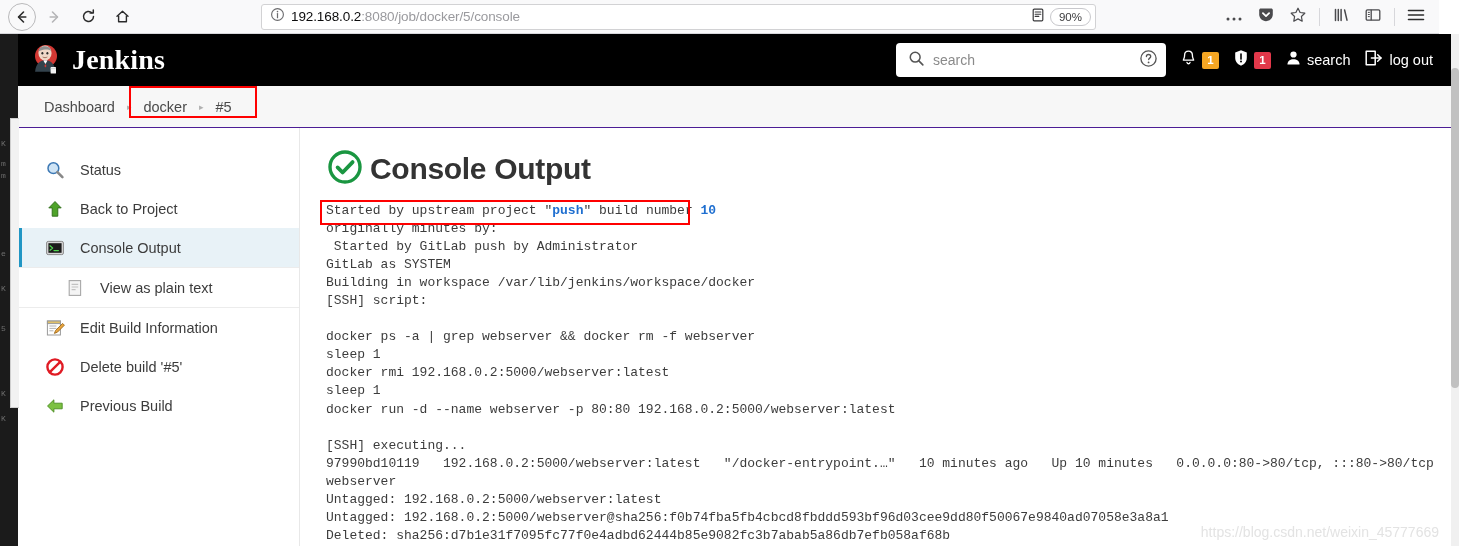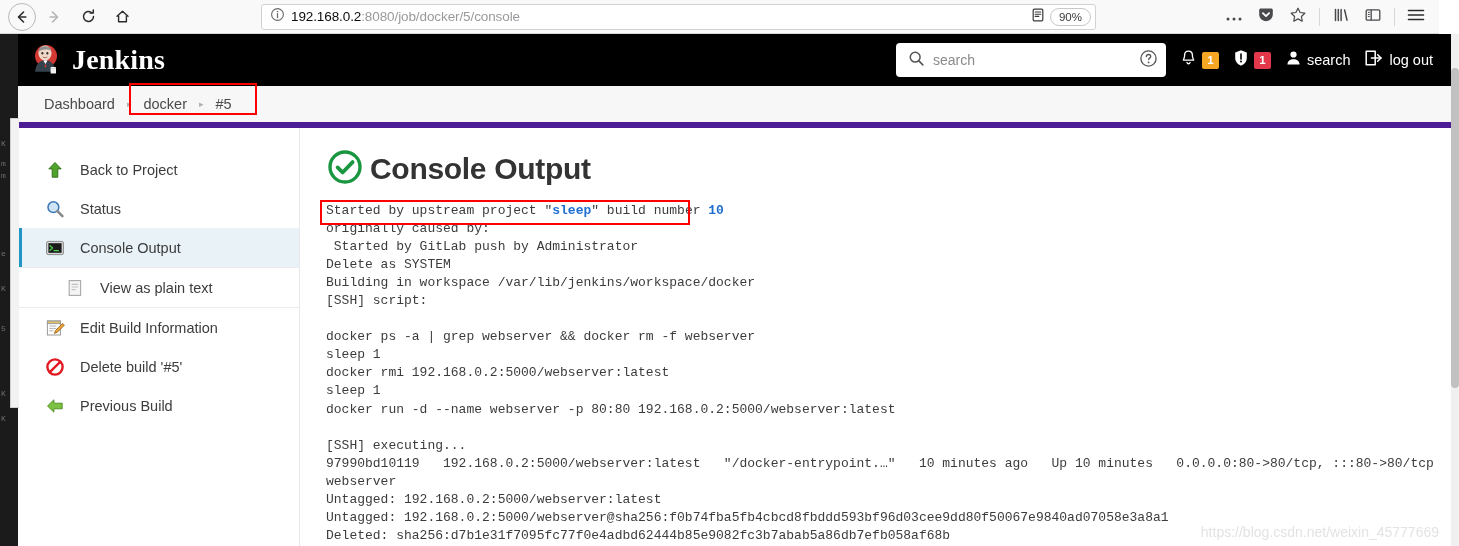--- a/index.html
+++ b/index.html
@@ -110,21 +110,21 @@
     padding: 0 3px;
   }
   .badge.orange { background: #f5a623; }
   .badge.red { background: #e2384a; }
   .hdr-label { color: #ffffff; font-size: 14.5px; }
 
   
   #breadcrumb-bar {
     position: absolute; left: 18px; top: 86px; width: 1433px; height: 42px;
     background: #f7f7f7;
-    border-bottom: 6px solid #4c1d95;
+    border-bottom: 1px solid #4c1d95;
     display: flex; align-items: center;
     z-index: 2;
   }
   #breadcrumb { display: flex; align-items: center; padding-left: 26px; position: relative; }
   .crumb { font-size: 14.5px; color: #4a4a4a; }
   .crumb-sep {
     color: #b0b0b0; font-size: 9px; padding: 0 12px;
   }
   #crumb-highlight {
     position: absolute; left: 111px; top: -13px;
@@ -426,34 +426,34 @@
     <span id="crumb-highlight"></span>
   </div>
 </div>
 
 <div id="page-body">
 
   <div id="sidebar">
     <div class="side-item">
       <span class="side-icon">
         <svg width="20" height="20" viewBox="0 0 20 20">
-            <path d="M10 2.5l6.2 6.4h-3.4v8.3H7.2V8.9H3.8z" fill="#4fa32a" stroke="#2d6b17" stroke-width="0.9" stroke-linejoin="round"></path>
-          </svg>
-      </span>
-      <span class="side-label">Back to Project</span>
-    </div>
-
-    <div class="side-item">
-      <span class="side-icon">
-        <svg width="20" height="20" viewBox="0 0 20 20">
             <circle cx="8.4" cy="8.2" r="5.4" fill="#cfe4f5" stroke="#3c78b4" stroke-width="1.5"></circle>
             <path d="M12.4 12.2l5 5" stroke="#888" stroke-width="2.6" stroke-linecap="round"></path>
           </svg>
       </span>
       <span class="side-label">Status</span>
+    </div>
+
+    <div class="side-item">
+      <span class="side-icon">
+        <svg width="20" height="20" viewBox="0 0 20 20">
+            <path d="M10 2.5l6.2 6.4h-3.4v8.3H7.2V8.9H3.8z" fill="#4fa32a" stroke="#2d6b17" stroke-width="0.9" stroke-linejoin="round"></path>
+          </svg>
+      </span>
+      <span class="side-label">Back to Project</span>
     </div>
 
 
     <div class="side-item active">
       <span class="side-icon">
         <svg width="20" height="20" viewBox="0 0 20 20">
             <rect x="1.6" y="3.4" width="16.8" height="13.2" rx="1.6" fill="#d7d7d7" stroke="#8a8a8a" stroke-width="1"></rect>
             <rect x="3.4" y="5.2" width="13.2" height="9.6" fill="#1b1b1b"></rect>
             <path d="M5 7.8l2.6 2.2L5 12.2" stroke="#4fd24f" stroke-width="1.3" fill="none" stroke-linecap="round" stroke-linejoin="round"></path>
             <path d="M9 12.6h4.4" stroke="#4fd24f" stroke-width="1.3" stroke-linecap="round"></path>
@@ -508,24 +508,24 @@
     <div id="console-title">
       <span>
         <svg width="38" height="38" viewBox="0 0 38 38">
             <circle cx="19" cy="19" r="15" fill="#fff" stroke="#1a9641" stroke-width="3.4"></circle>
             <path d="M11.6 19.4l5 5.1 10-10.4" stroke="#1a9641" stroke-width="3.8" fill="none" stroke-linecap="round" stroke-linejoin="round"></path>
           </svg>
       </span>
       <span id="console-title-text">Console Output</span>
     </div>
 
-    <pre id="console-out"><span id="first-line-highlight"></span><span><span>Started by upstream project "</span><span class="lnk">sleep</span><span>" build number </span><span class="lnk">10</span></span>
-<span>originally caused by:</span>
+    <pre id="console-out"><span id="first-line-highlight"></span><span><span>Started by upstream project "</span><span class="lnk">push</span><span>" build number </span><span class="lnk">10</span></span>
+<span>originally minutes by:</span>
 <span> Started by GitLab push by Administrator</span>
-<span>Delete as SYSTEM</span>
+<span>GitLab as SYSTEM</span>
 <span>Building in workspace /var/lib/jenkins/workspace/docker</span>
 <span>[SSH] script:</span>
 <span></span>
 <span>docker ps -a | grep webserver &amp;&amp; docker rm -f webserver</span>
 <span>sleep 1</span>
 <span>docker rmi 192.168.0.2:5000/webserver:latest</span>
 <span>sleep 1</span>
 <span>docker run -d --name webserver -p 80:80 192.168.0.2:5000/webserver:latest</span>
 <span></span>
 <span>[SSH] executing...</span>

